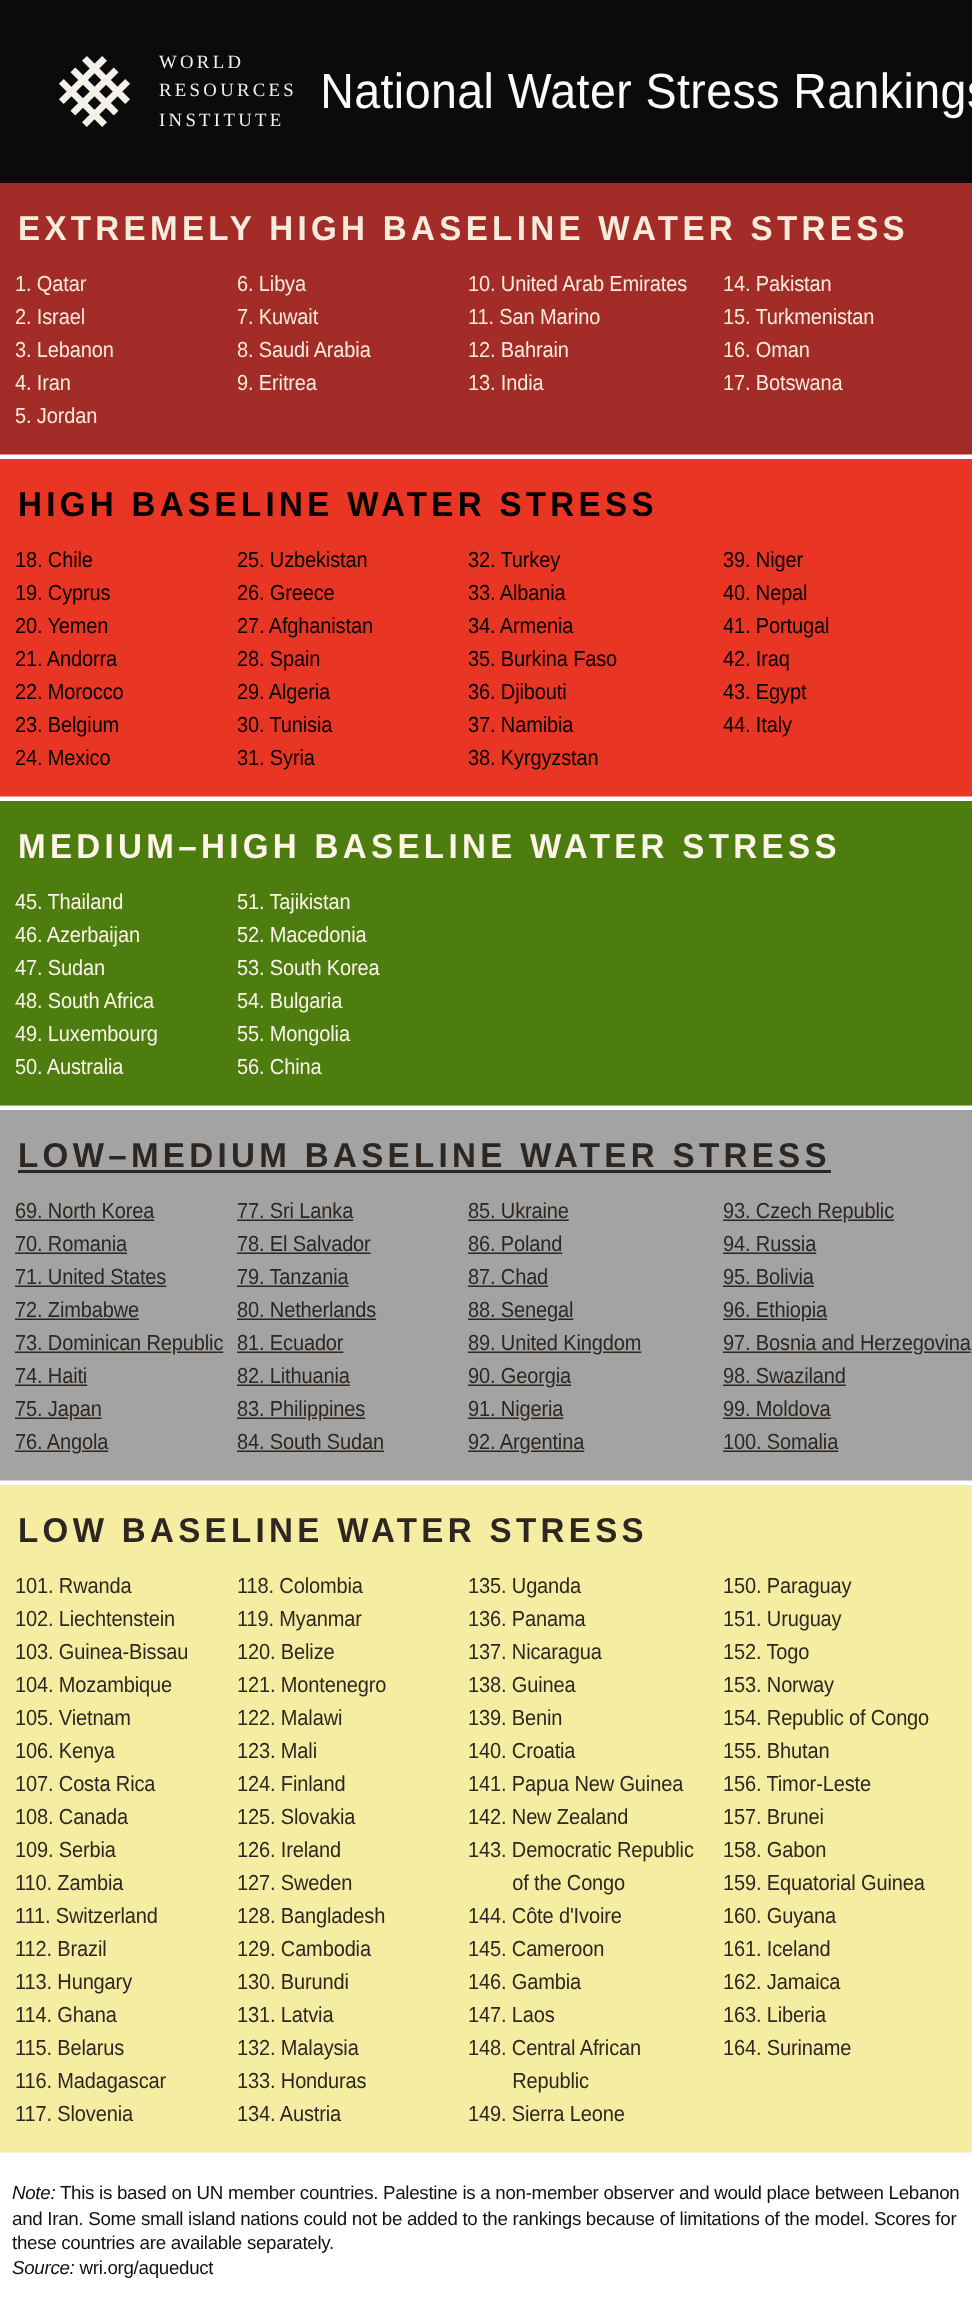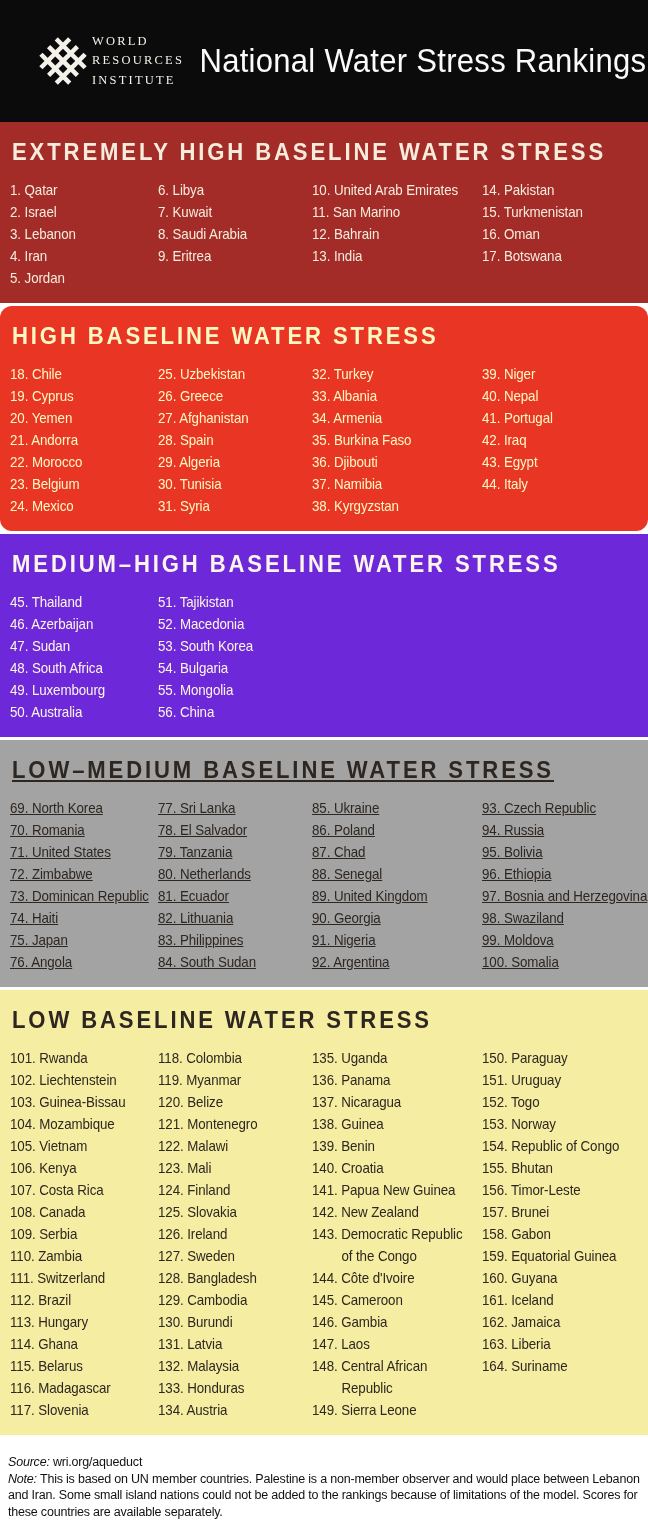--- a/index.html
+++ b/index.html
@@ -12,21 +12,21 @@
 
   
   .header{
     background:#0b0b0b;
     height:122px;
     display:flex;
     align-items:center;
     padding:0 20px 0 34px;
     box-sizing:border-box;
   }
-  .logo-block{display:flex;align-items:flex-end;}
+  .logo-block{display:flex;align-items:flex-end;gap:14px;}
   .logo-mark{width:58px;height:58px;flex:0 0 auto;}
   .logo-wordmark{
     font-family:"Liberation Serif", serif;
     color:#f4f1ea;
     font-size:12.5px;
     letter-spacing:2.2px;
     line-height:1.55;
     text-transform:uppercase;
     white-space:pre-line;
   }
@@ -138,21 +138,21 @@
             <div class="item">13. India</div>
           </div>
           <div class="col">
             <div class="item">14. Pakistan</div>
             <div class="item">15. Turkmenistan</div>
             <div class="item">16. Oman</div>
             <div class="item">17. Botswana</div>
           </div>
         </div>
       </div>
-      <div class="section sec-high" style="background: rgb(233, 53, 36); color: #fef9c3; border-radius: 12px;">
+      <div class="section sec-high" style="background: rgb(233, 53, 36); color: #000000;">
         <div class="section-title">HIGH BASELINE WATER STRESS</div>
         <div class="cols">
           <div class="col">
             <div class="item">18. Chile</div>
             <div class="item">19. Cyprus</div>
             <div class="item">20. Yemen</div>
             <div class="item">21. Andorra</div>
             <div class="item">22. Morocco</div>
             <div class="item">23. Belgium</div>
             <div class="item">24. Mexico</div>
@@ -178,21 +178,21 @@
           <div class="col">
             <div class="item">39. Niger</div>
             <div class="item">40. Nepal</div>
             <div class="item">41. Portugal</div>
             <div class="item">42. Iraq</div>
             <div class="item">43. Egypt</div>
             <div class="item">44. Italy</div>
           </div>
         </div>
       </div>
-      <div class="section sec-medium-high" style="background: #6d28d9; color: rgb(253, 245, 233);">
+      <div class="section sec-medium-high" style="background: #4d7c0f; color: rgb(253, 245, 233);">
         <div class="section-title">MEDIUM–HIGH BASELINE WATER STRESS</div>
         <div class="cols">
           <div class="col">
             <div class="item">45. Thailand</div>
             <div class="item">46. Azerbaijan</div>
             <div class="item">47. Sudan</div>
             <div class="item">48. South Africa</div>
             <div class="item">49. Luxembourg</div>
             <div class="item">50. Australia</div>
           </div>
@@ -324,17 +324,17 @@
             <div class="item">161. Iceland</div>
             <div class="item">162. Jamaica</div>
             <div class="item">163. Liberia</div>
             <div class="item">164. Suriname</div>
           </div>
         </div>
       </div>
     </div>
 
   <div class="footer">
+    <p><span class="lbl">Note:</span> <span>This is based on UN member countries. Palestine is a non-member observer and would place between Lebanon and Iran. Some small island nations could not be added to the rankings because of limitations of the model. Scores for these countries are available separately.</span></p>
     <p><span class="lbl">Source:</span> <span>wri.org/aqueduct</span></p>
-    <p><span class="lbl">Note:</span> <span>This is based on UN member countries. Palestine is a non-member observer and would place between Lebanon and Iran. Some small island nations could not be added to the rankings because of limitations of the model. Scores for these countries are available separately.</span></p>
   </div>
 
 </div>
 
 </body></html>

